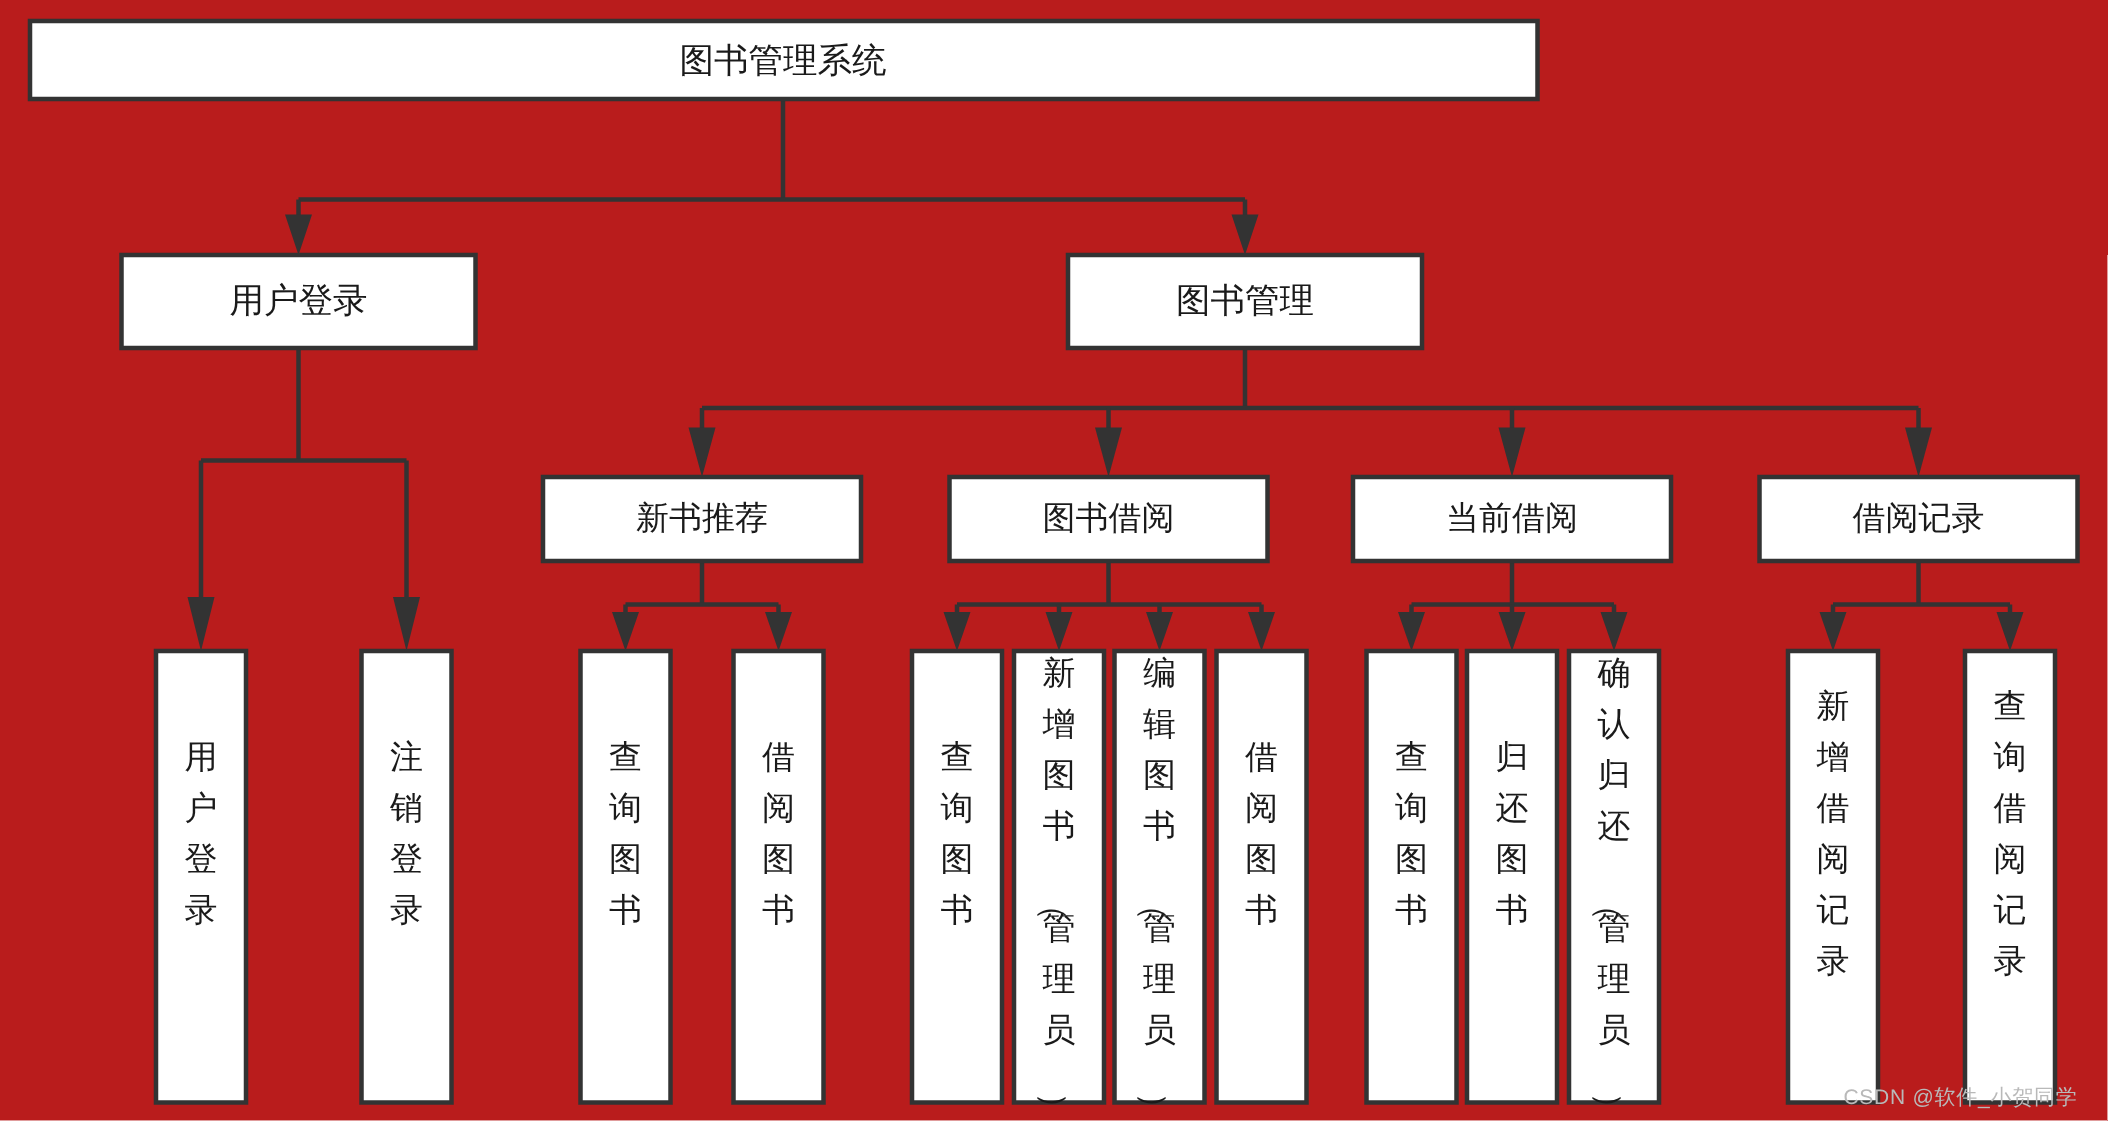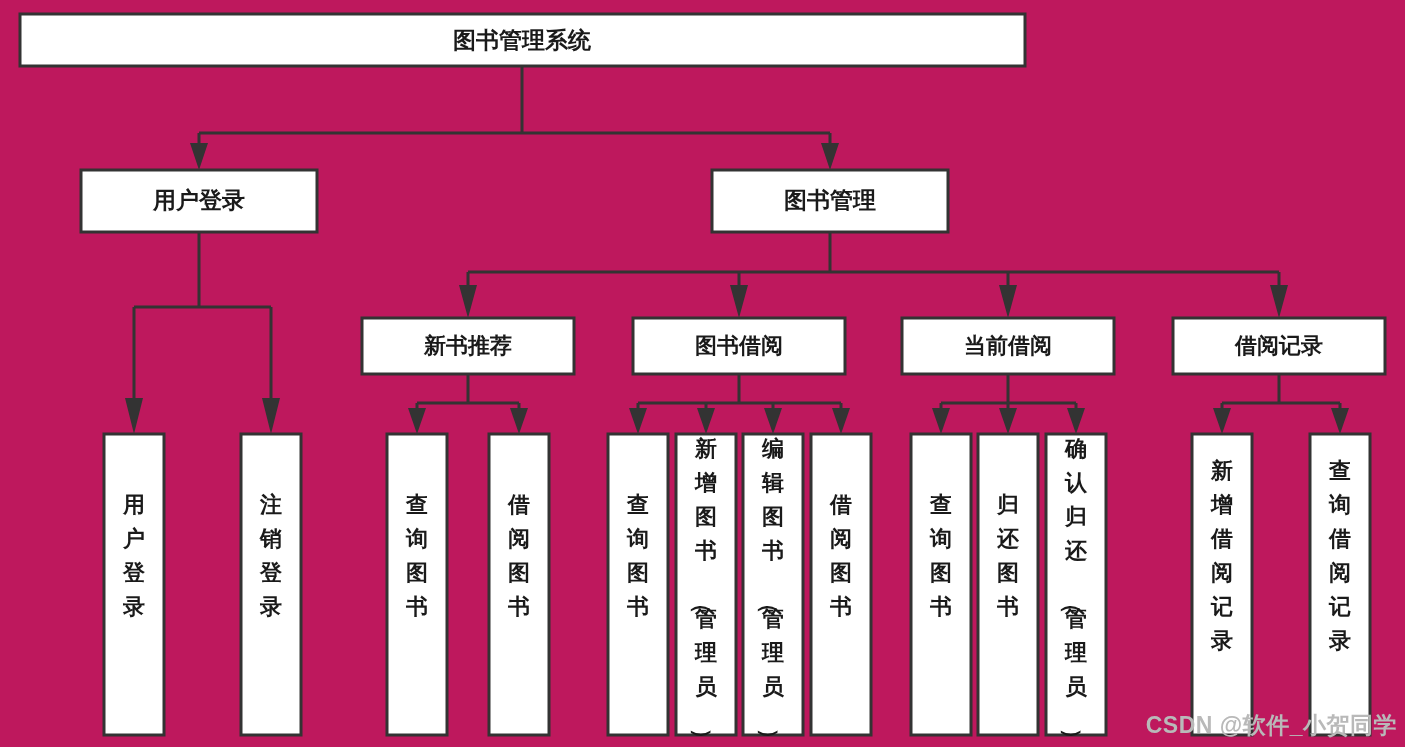--- a/index.html
+++ b/index.html
@@ -8,23 +8,22 @@
     padding: 0;
     background: #ffffff;
   }
   body {
     font-family: "Liberation Sans", "DejaVu Sans", sans-serif;
   }
   #diagram-root {
     position: relative;
     width: 1405px;
     height: 747px;
-    background: #be185d;
+    background: #b91c1c;
     overflow: hidden;
-    font-weight: bold;
   }
   svg.flow {
     position: absolute;
     left: 0;
     top: 0;
     width: 1405px;
     height: 747px;
   }
   .node-box {
     fill: #ffffff;
@@ -51,24 +50,24 @@
     stroke: #333333;
     stroke-width: 3;
     fill: none;
   }
   .arrow-head {
     fill: #333333;
     stroke: none;
   }
   .watermark {
     position: absolute;
-    right: 8px;
+    right: 20px;
     bottom: 6px;
     color: #b9b9b9;
-    font-size: 23px;
+    font-size: 14px;
     font-family: "Liberation Sans", "DejaVu Sans", sans-serif;
     white-space: nowrap;
     letter-spacing: 0.5px;
     pointer-events: none;
   }
 </style>
 </head>
 <body>
 
 <div id="diagram-root">

